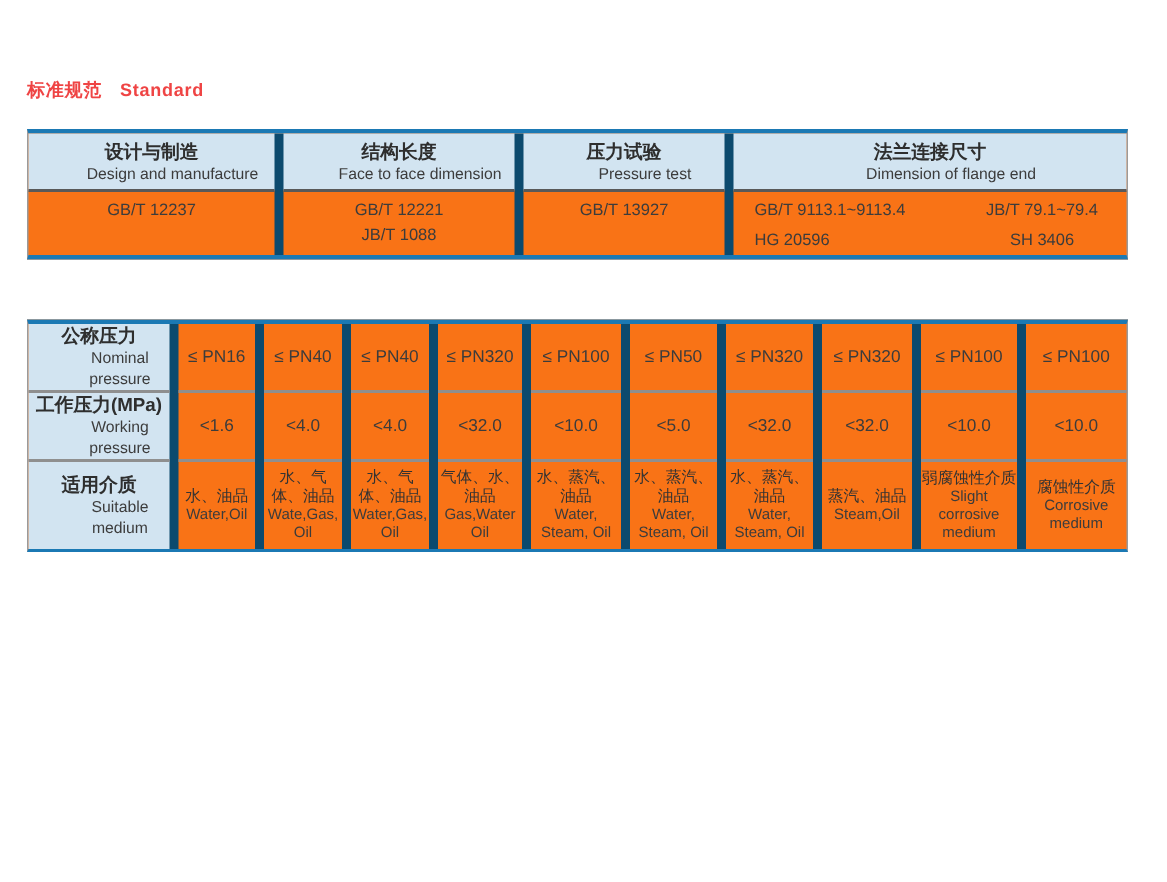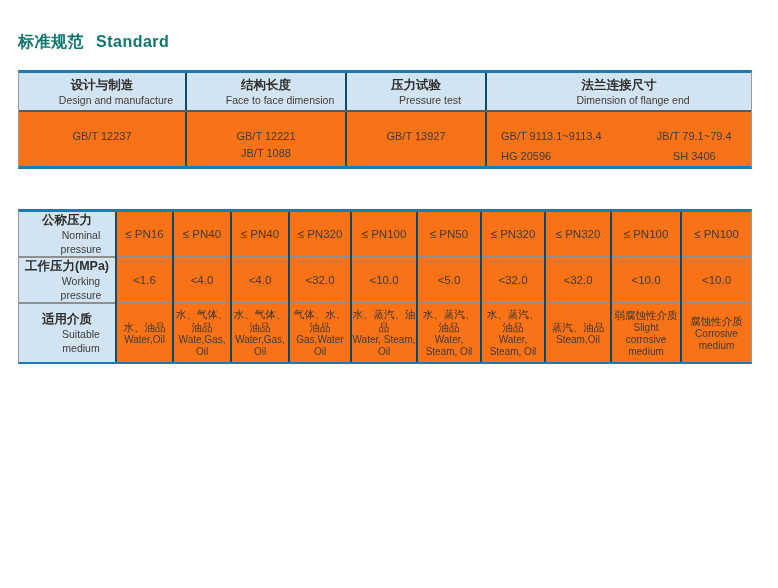--- a/index.html
+++ b/index.html
@@ -3,45 +3,45 @@
 <meta charset="utf-8">
 <style>
   html,body{margin:0;padding:0;}
   body{
     width:778px;height:588px;background:#ffffff;
     font-family:"Liberation Sans","DejaVu Sans",sans-serif;
     color:#3c3c3c;-webkit-font-smoothing:antialiased;
   }
   .content{padding:0 28px 0 18px;}
   .page-title{
-    margin:0;padding:32px 0 17px 0;
-    font-size:16px;font-weight:bold;color:#0f766e;letter-spacing:.5px;
+    margin:0;padding:52px 0 17px 0;
+    font-size:12px;font-weight:bold;color:#ef4444;letter-spacing:.5px;
   }
   .page-title .t-en{margin-left:12px;}
 
   
   .tbl-wrap{
     width:732px;
     border-left:1px solid #9a9a9a;border-right:1px solid #9a9a9a;
     border-top:3px solid #1b79b4;border-bottom:3px solid #1b79b4;
     background:#f97316;
   }
   table{border-collapse:collapse;table-layout:fixed;width:100%;}
   th,td{padding:0;vertical-align:middle;text-align:center;}
-  th+th,td+td,th+td{border-left:2px solid #0c4a6e;}
+  th+th,td+td,th+td{border-left:6px solid #0c4a6e;}
   .zh{font-size:12.5px;font-weight:bold;color:#2e2e2e;line-height:16px;}
   .en{font-size:10.5px;font-weight:normal;color:#3c3c3c;line-height:14px;padding-left:28px;}
 
   
   .std thead th{
     background:#d2e4f1;height:37px;
     border-bottom:2px solid #595959;
   }
   .std tbody td{
-    height:38px;vertical-align:top;padding-top:16px;
+    height:38px;vertical-align:top;padding-top:4px;
     font-size:11px;line-height:17px;color:#3c3c3c;
   }
   .flange-grid{
     display:grid;grid-template-columns:57% 43%;row-gap:3px;
     font-size:11px;line-height:17px;
   }
   .flange-grid .fa{text-align:left;padding-left:14px;}
   .flange-grid .fb{text-align:center;}
 
   

